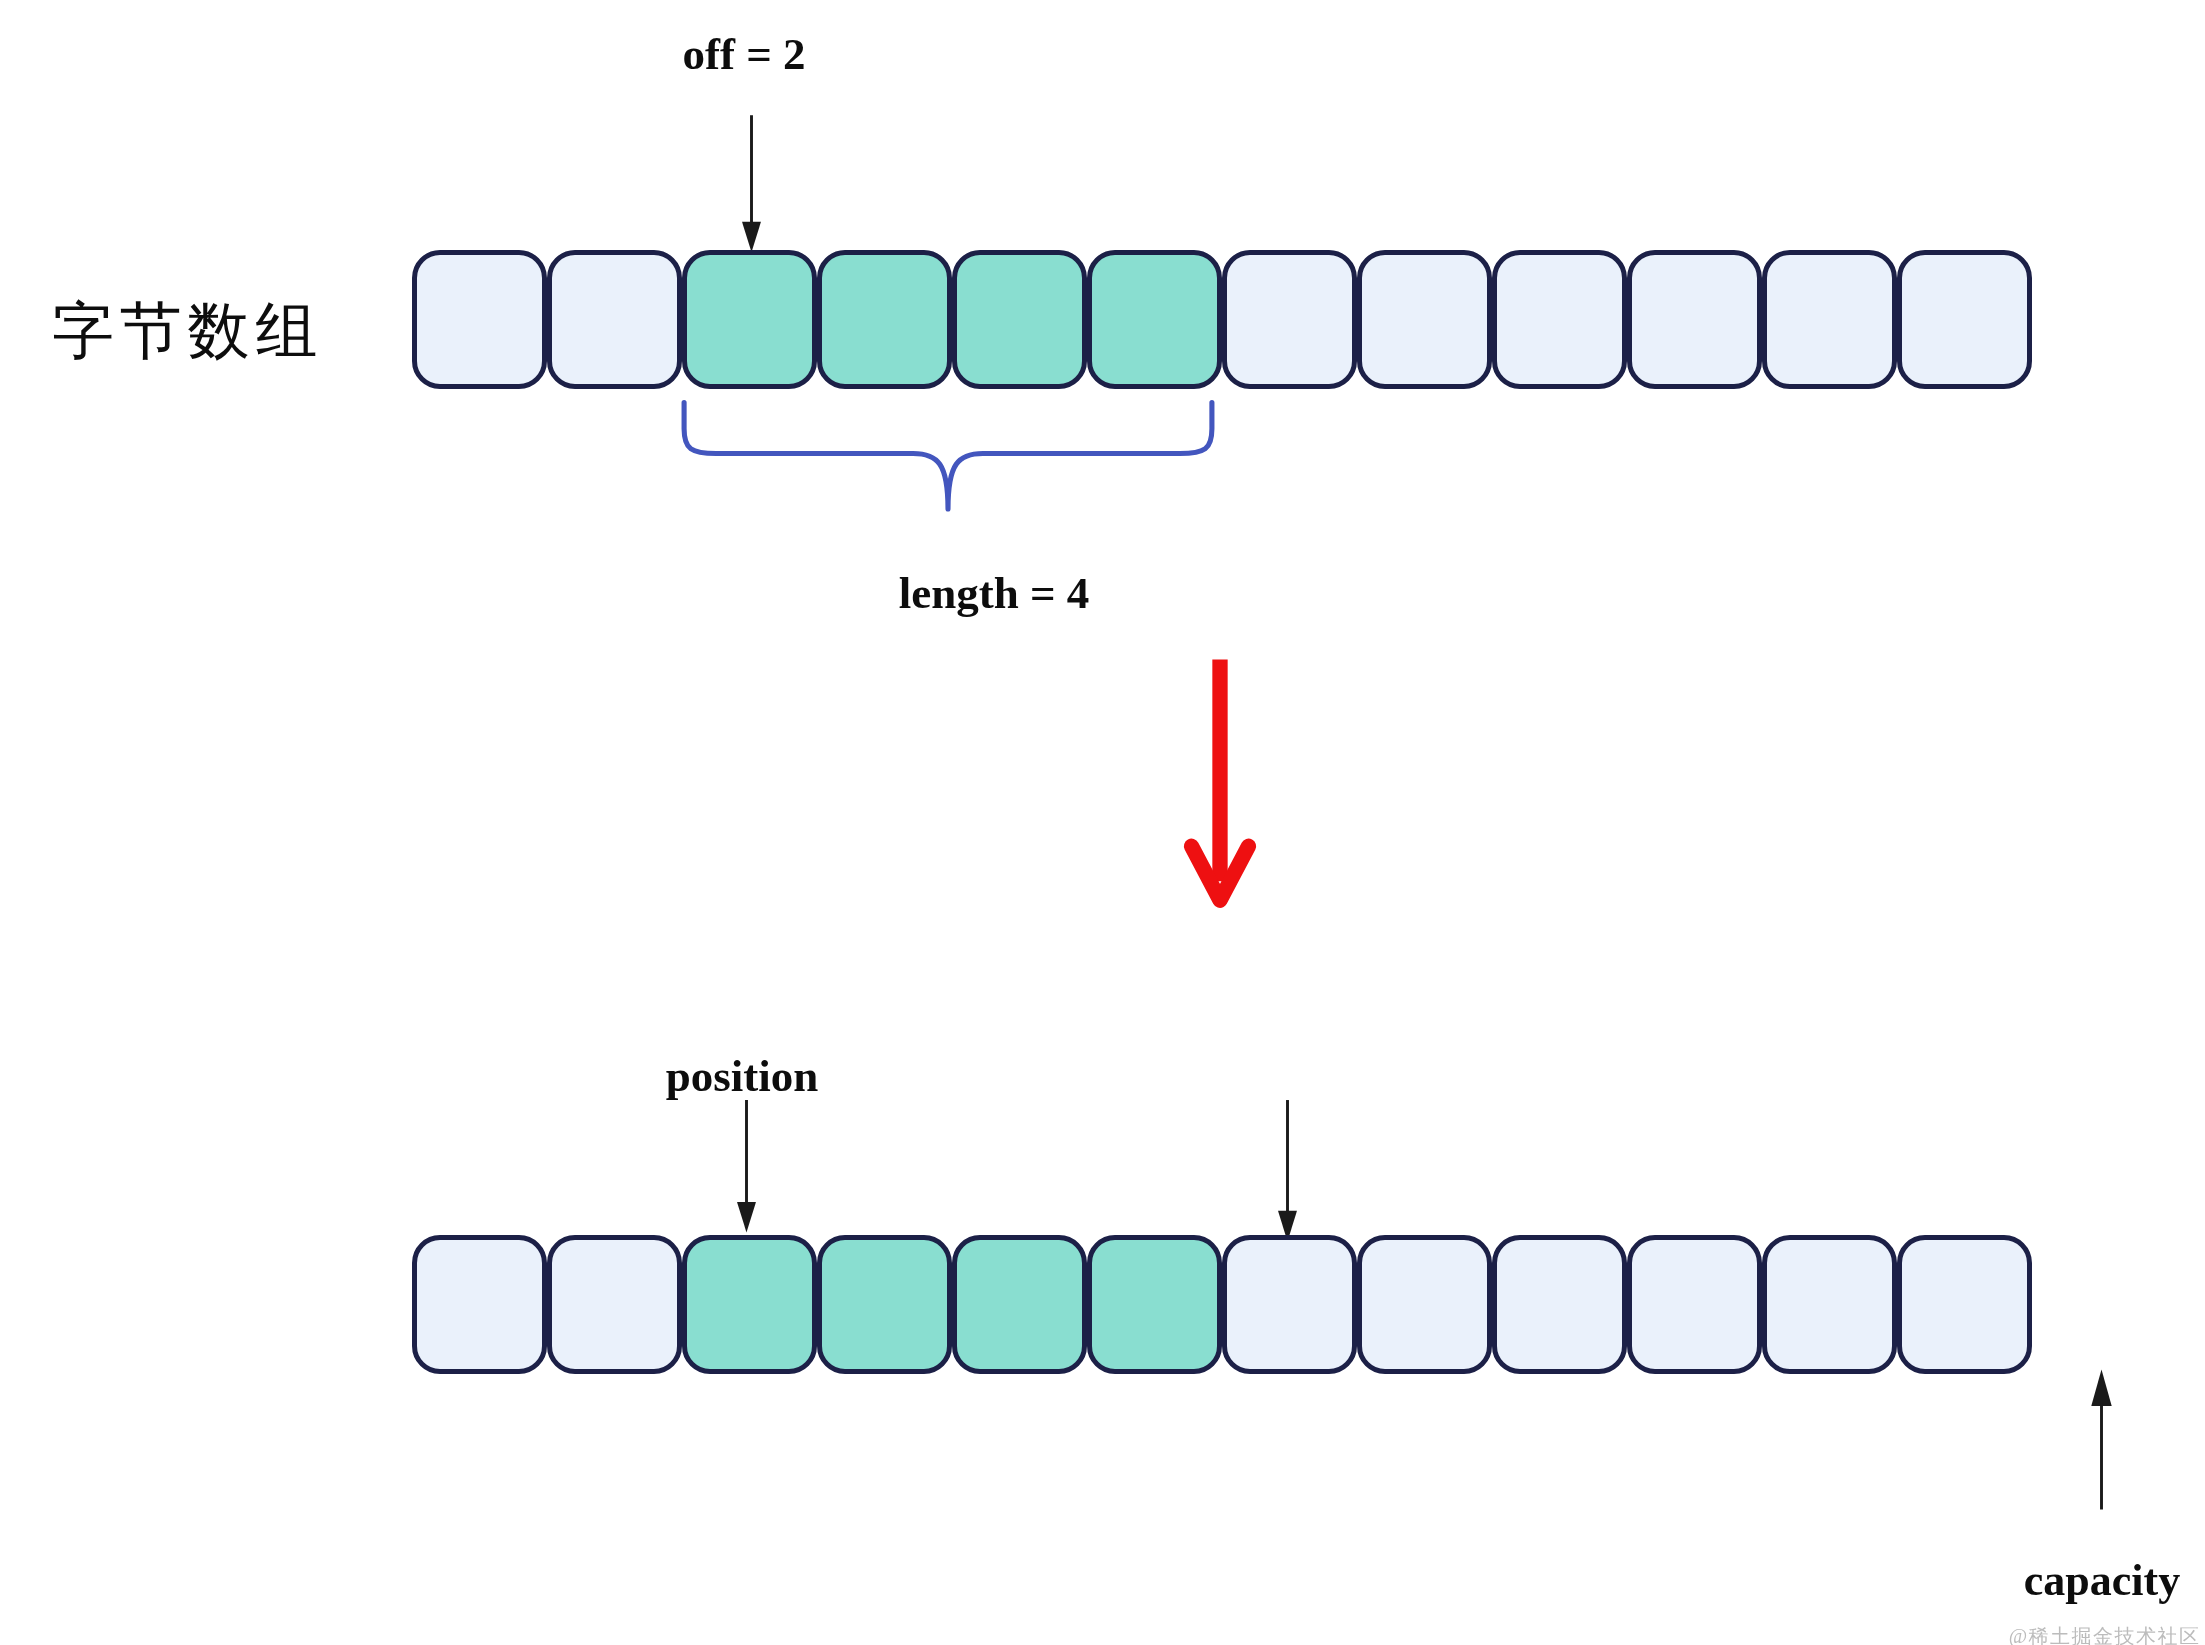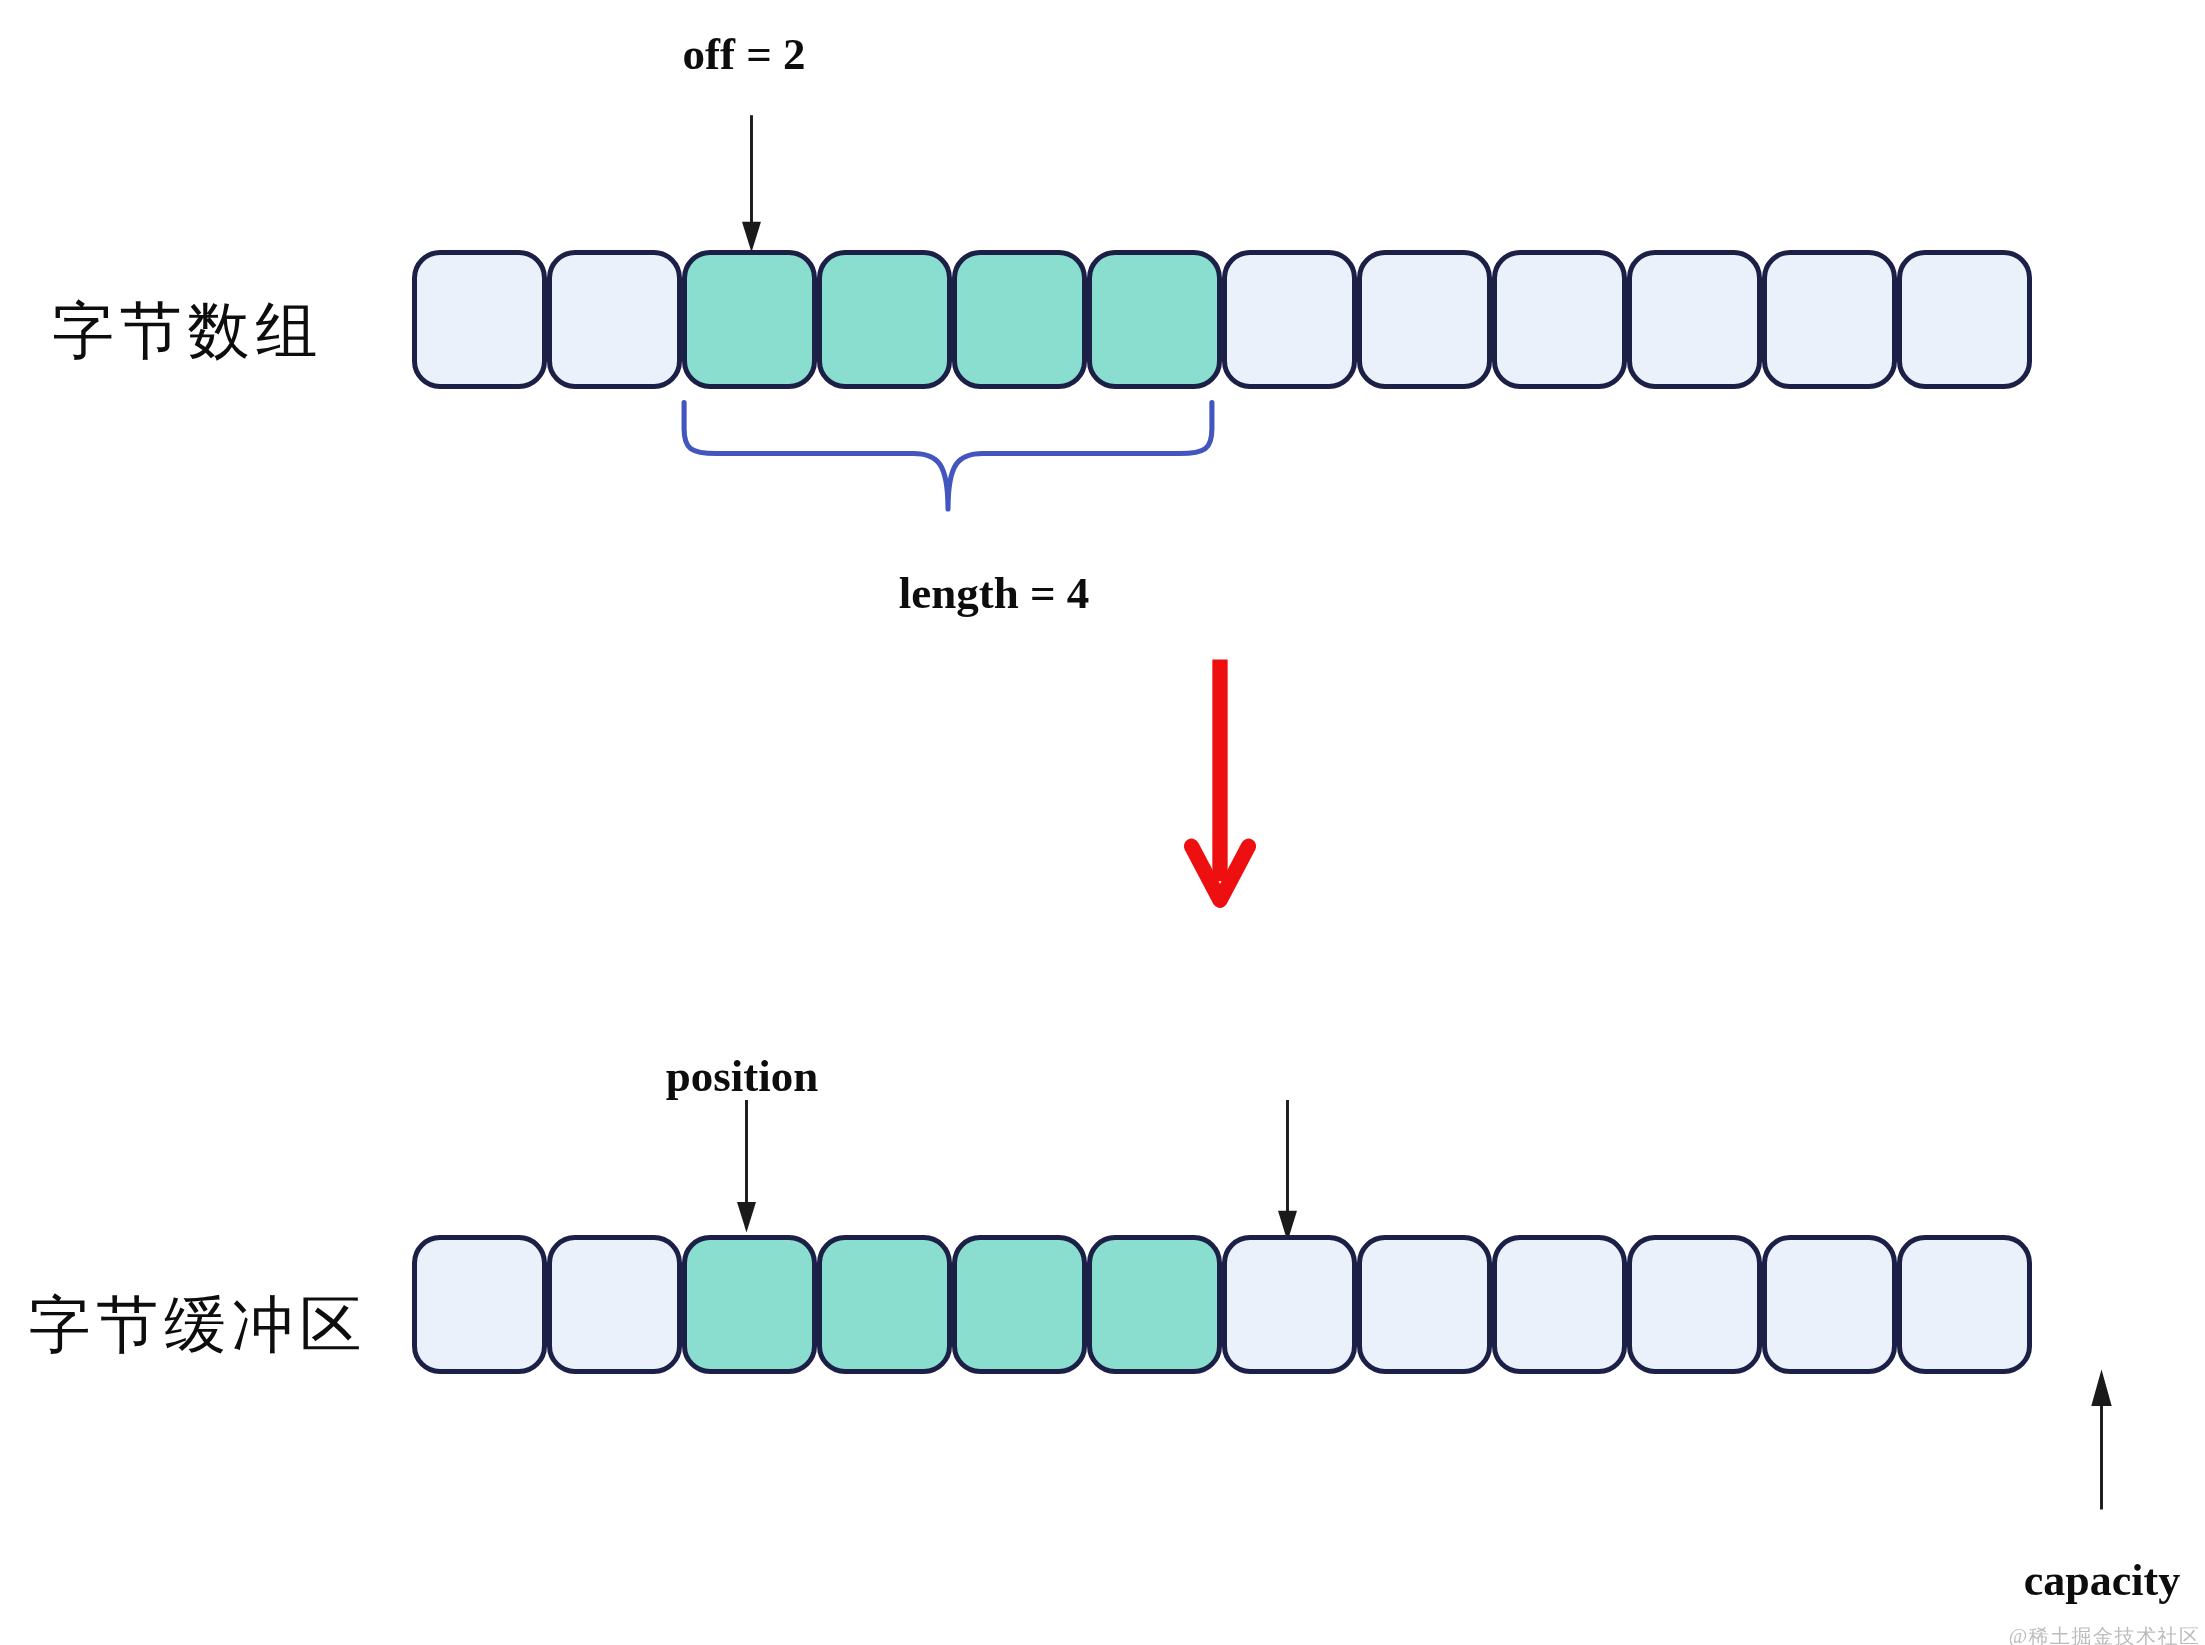--- a/index.html
+++ b/index.html
@@ -138,21 +138,20 @@
   <svg class="black-arrow position-arrow" width="35" height="134" viewBox="0 0 48 184">
     <line x1="24" y1="0" x2="24" y2="144"></line>
     <polygon points="24,182 11,140 37,140"></polygon>
   </svg>
 
   <svg class="black-arrow limit-arrow" width="35" height="143" viewBox="0 0 48 196">
     <line x1="24" y1="0" x2="24" y2="156"></line>
     <polygon points="24,194 11,152 37,152"></polygon>
   </svg>
 
-  <div class="cn-label byte-buffer-label">字节缓冲区</div>
 
   <div class="cell-row row-bottom">
       <div class="cell"></div>
       <div class="cell"></div>
       <div class="cell highlight"></div>
       <div class="cell highlight"></div>
       <div class="cell highlight"></div>
       <div class="cell highlight"></div>
       <div class="cell"></div>
       <div class="cell"></div>

